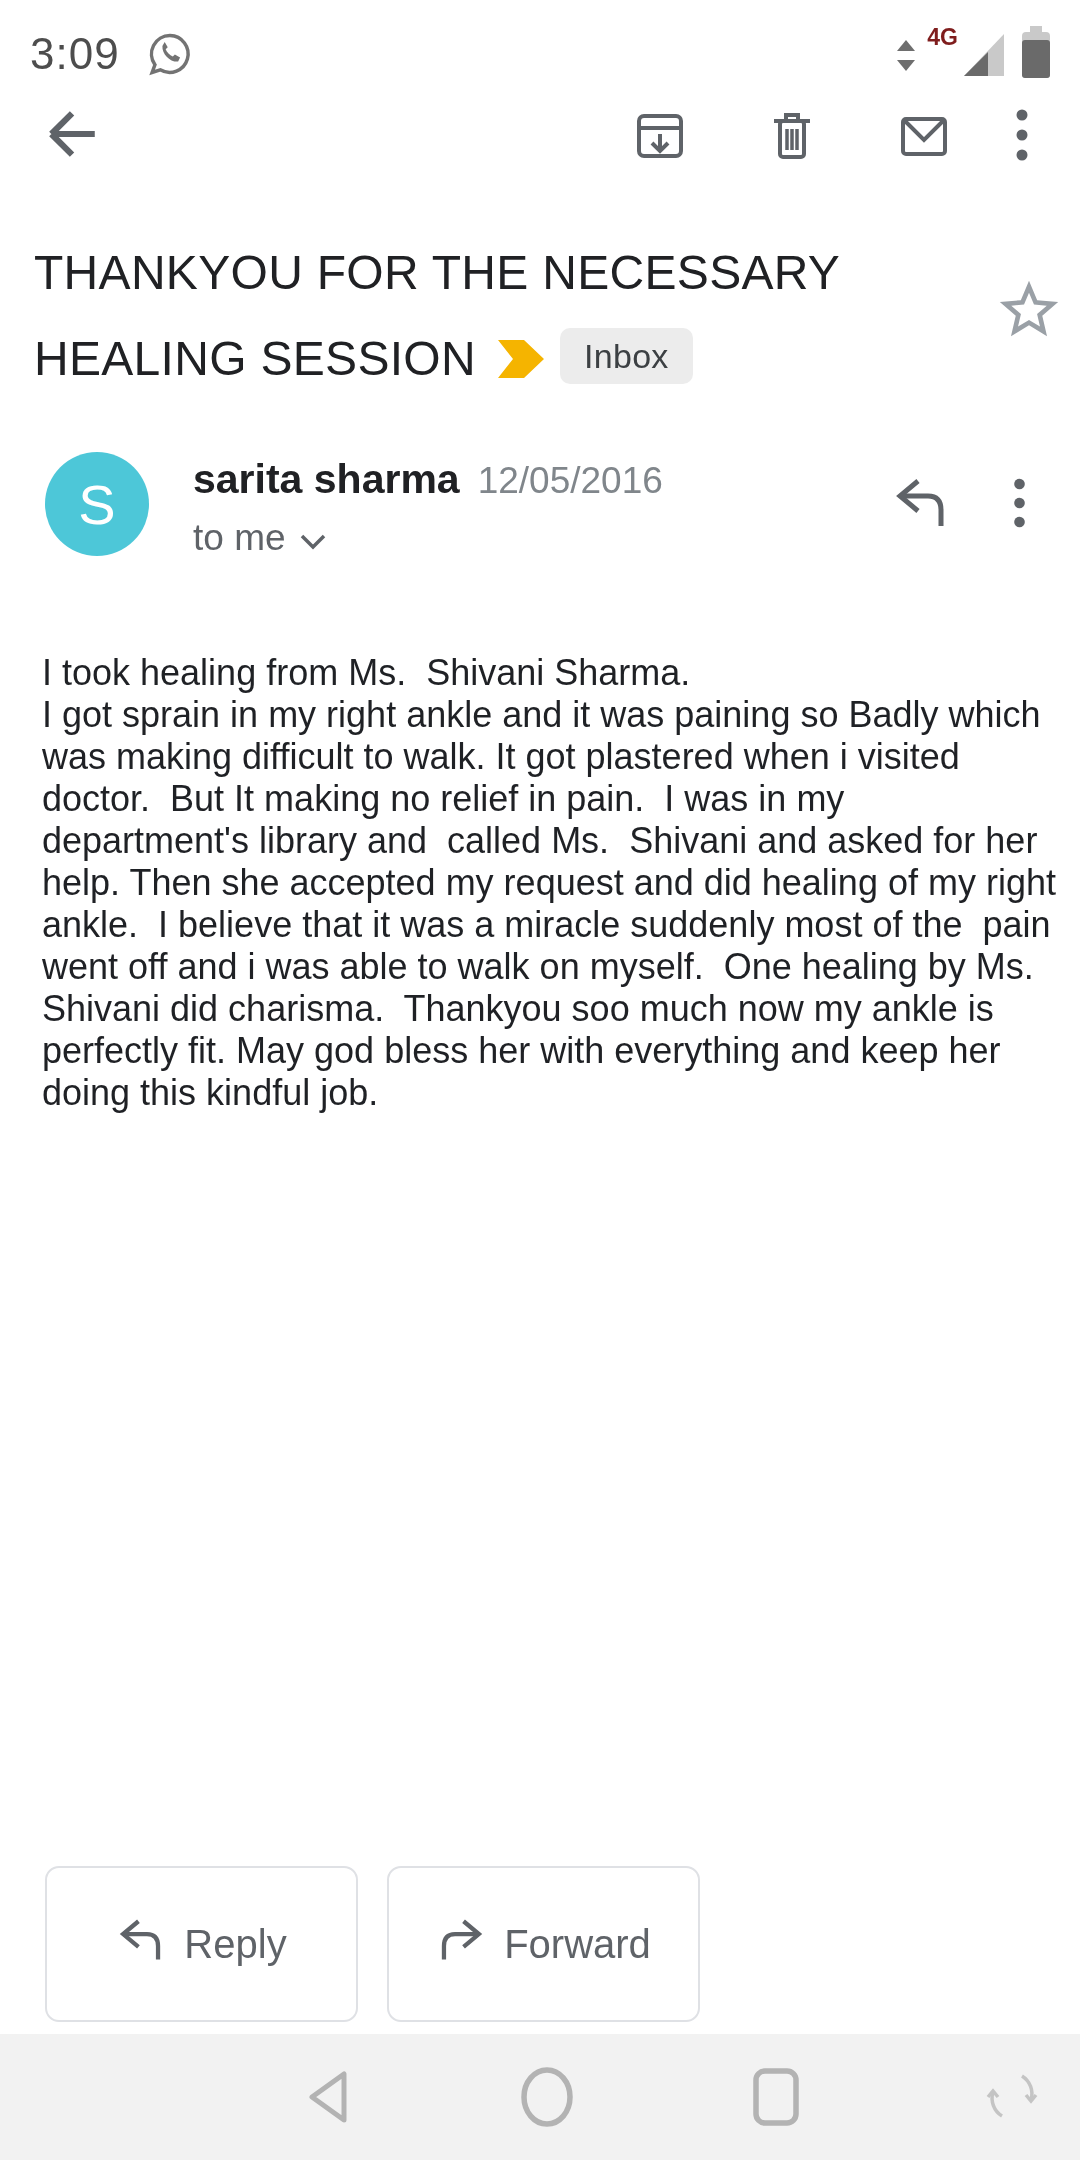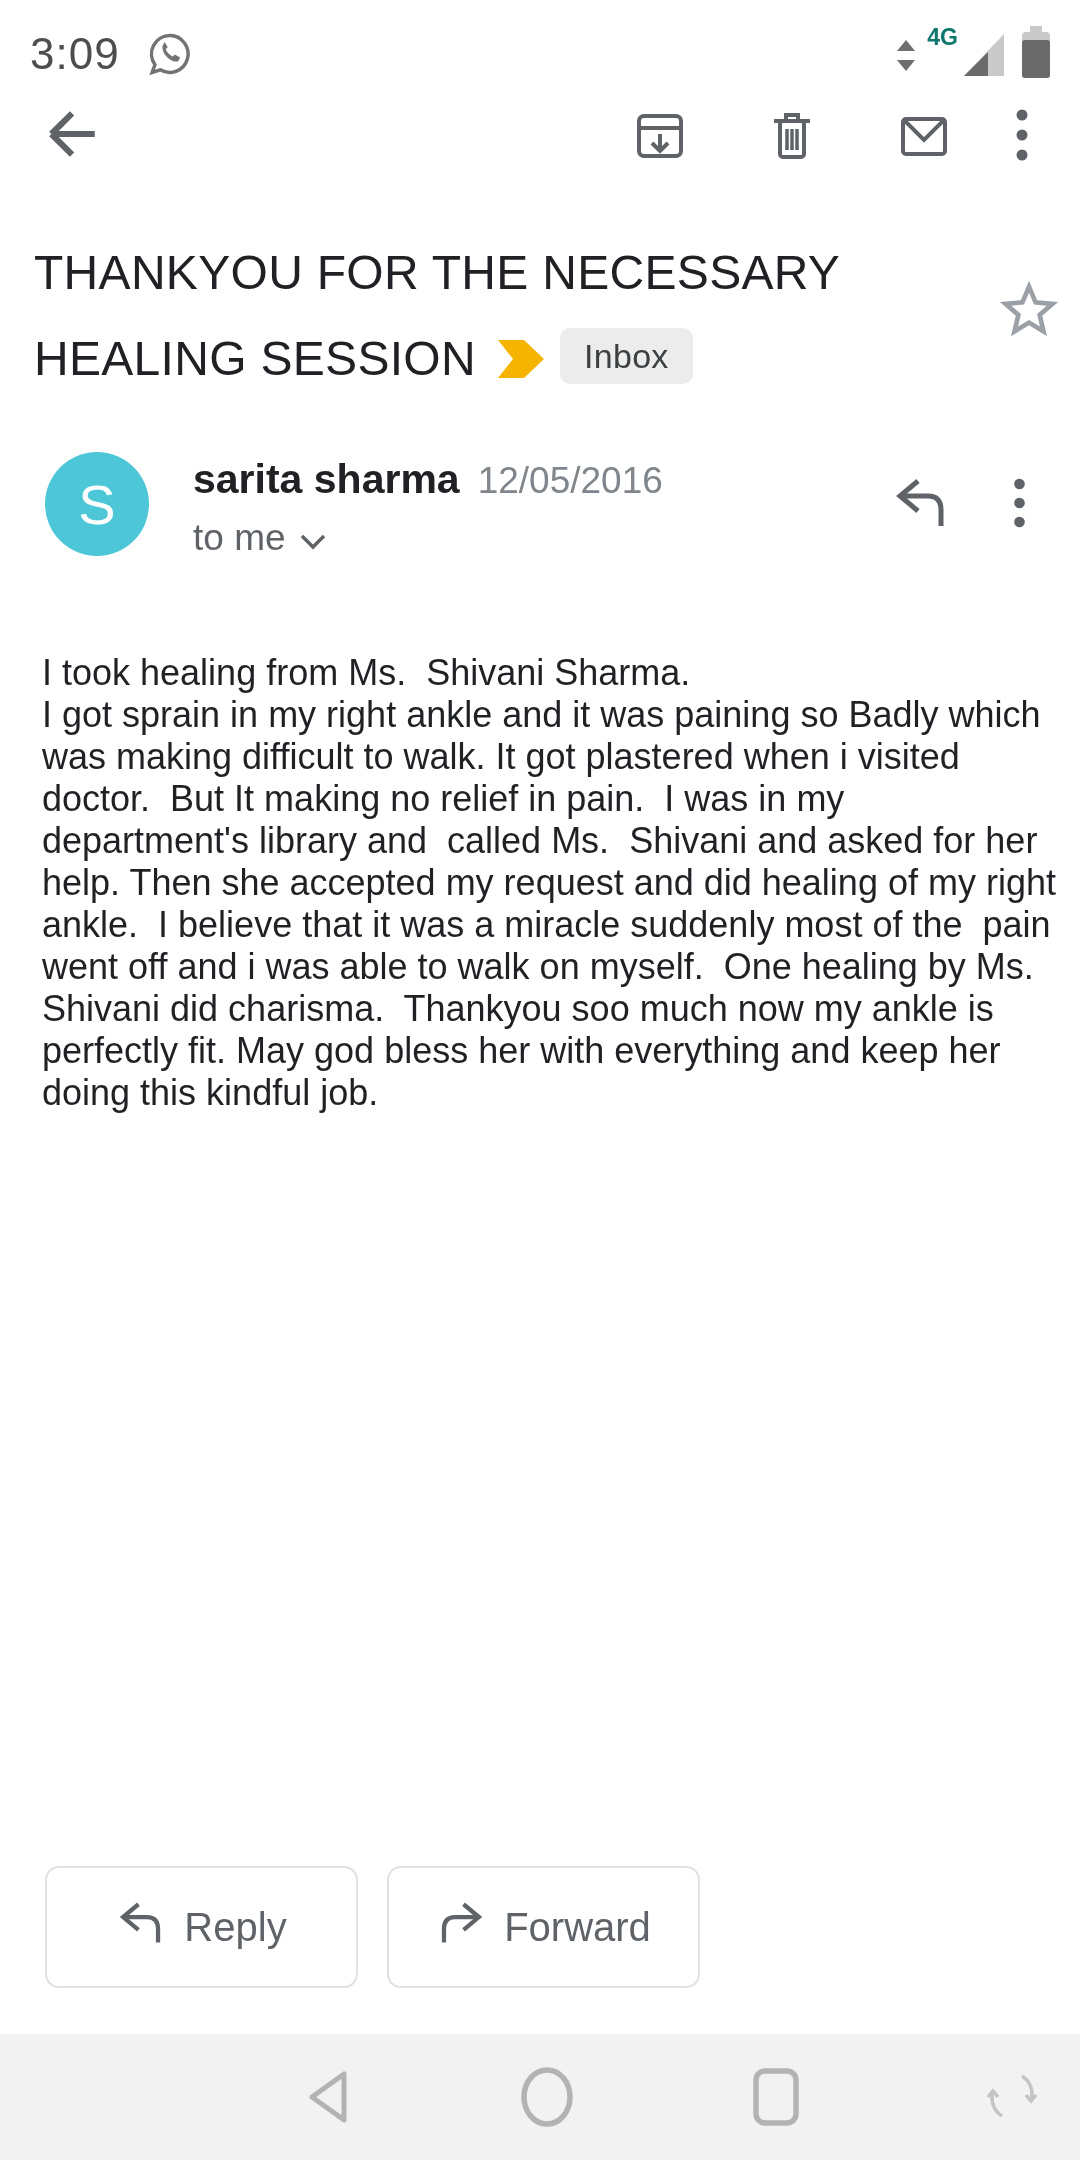--- a/index.html
+++ b/index.html
@@ -13,21 +13,21 @@
   }
   
   .status-bar {
     position:absolute; top:16px; left:0; width:100%; height:66px;
     display:flex; align-items:center;
     padding:10px 26px 0 30px;
   }
   .status-time { font-size:44px; color:#4d4d4d; letter-spacing:1px; }
   .status-whatsapp { margin-left:24px; display:flex; }
   .status-right { margin-left:auto; display:flex; align-items:flex-start; gap:10px; }
-  .net-label { font-size:23px; font-weight:bold; color:#0f766e; margin-top:2px; margin-right:-8px;text-align:center; }
+  .net-label { font-size:23px; font-weight:bold; color:#7f1d1d; margin-top:2px; margin-right:-8px;text-align:center; }
   
   .icon-btn { position:absolute; background:none; border:none; padding:0; cursor:pointer; display:flex; align-items:center; justify-content:center; }
   .btn-back    { left:40px;  top:104px; width:62px; height:62px; }
   .btn-archive { left:632px; top:108px; width:56px; height:56px; }
   .btn-delete  { left:764px; top:108px; width:56px; height:56px; }
   .btn-mail    { left:896px; top:108px; width:56px; height:56px; }
   .btn-more    { left:1000px;top:106px; width:44px; height:60px; }
   
   .subject-block { position:absolute; top:230px; left:34px; width:916px; }
   .subject-title { font-size:48px; line-height:86px; font-weight:400; color:#202124; letter-spacing:0.3px; }
@@ -55,21 +55,21 @@
   .btn-sender-more { left:952px; top:22px; width:44px; height:60px; }
   
   .body-text {
     position:absolute; top:652px; left:42px; width:1014px;
     font-size:36px; line-height:42px; color:#1f2125;
     white-space:pre-wrap;
   }
   
   .actions { position:absolute; top:1866px; left:45px; display:flex; gap:29px; }
   .action-btn {
-    width:313px; height:122px; background:#fff;
+    width:313px; height:156px; background:#fff;
     border:2px solid #dfe1e5; border-radius:14px;
     display:flex; align-items:center; justify-content:center; gap:18px;
     font-size:40px; color:#5f6368; font-family:inherit; cursor:pointer;
   }
   
   .nav-bar { position:absolute; left:0; bottom:0; width:100%; height:126px; background:#f2f2f2; }
   .nav-btn { position:absolute; background:none; border:none; padding:0; cursor:pointer; }
   .nav-back    { left:300px; top:32px; }
   .nav-home    { left:518px; top:30px; }
   .nav-recents { left:748px; top:31px; }

